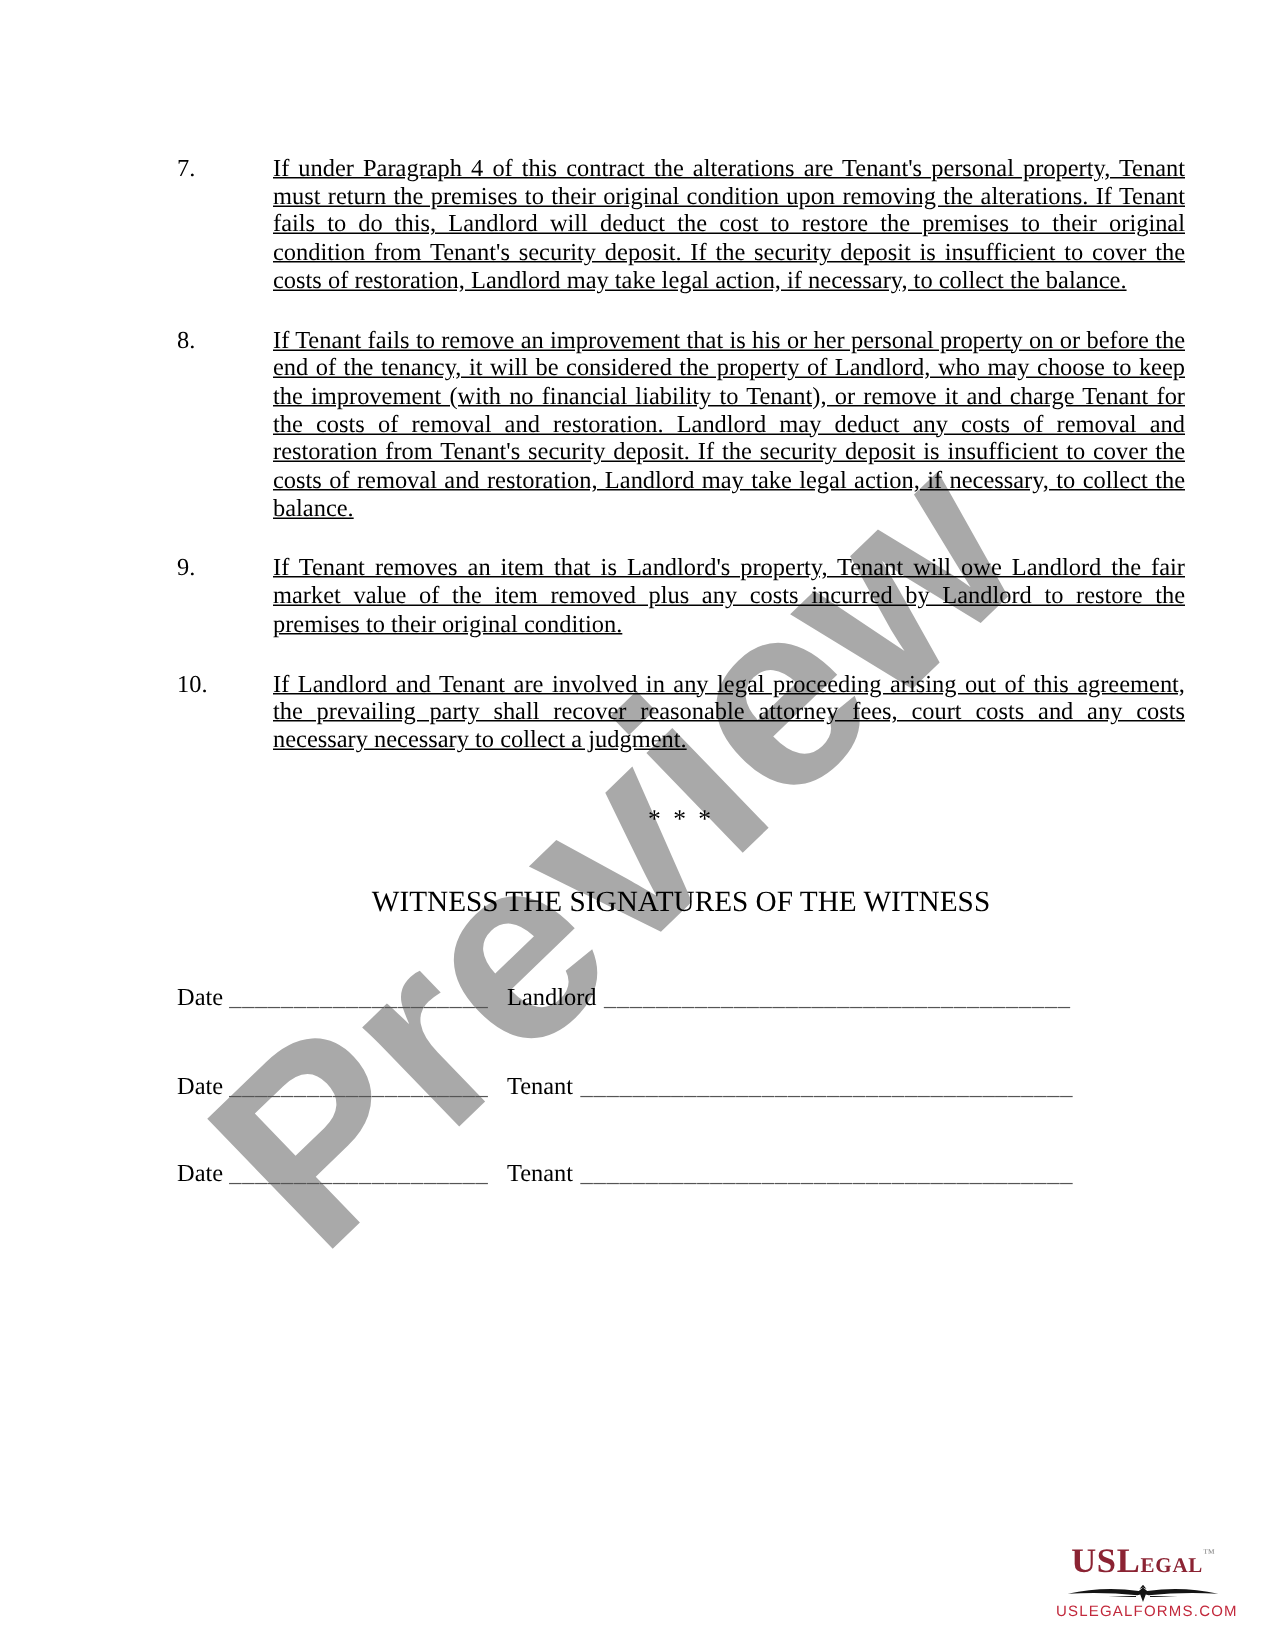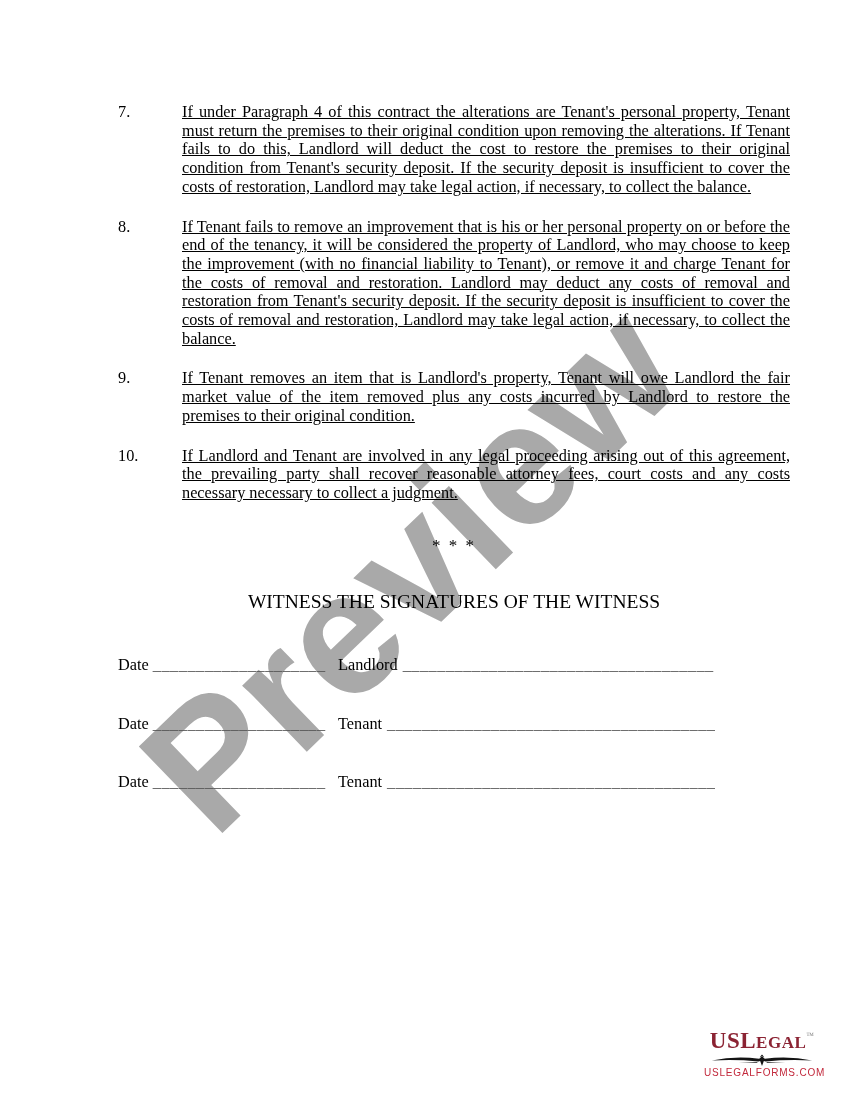--- a/index.html
+++ b/index.html
@@ -66,21 +66,21 @@
     z-index: 1;
   }
   .logo-brand {
     font-family: "Liberation Serif", serif;
     font-weight: bold;
     font-size: 23px;
     line-height: 23px;
     letter-spacing: 0.5px;
     white-space: nowrap;
   }
-  .logo-brand .small { font-size: 17px; }
+  .logo-brand .small { font-size: 14px; }
   .logo-tm {
     font-size: 8px;
     vertical-align: 10px;
     color: #8a8a8a;
     letter-spacing: 0;
     font-weight: normal;
   }
   .logo-eagle { display: block; margin: 0 auto; width: 106px; height: 13px; }
   .logo-domain {
     font-family: "Liberation Sans", sans-serif;

